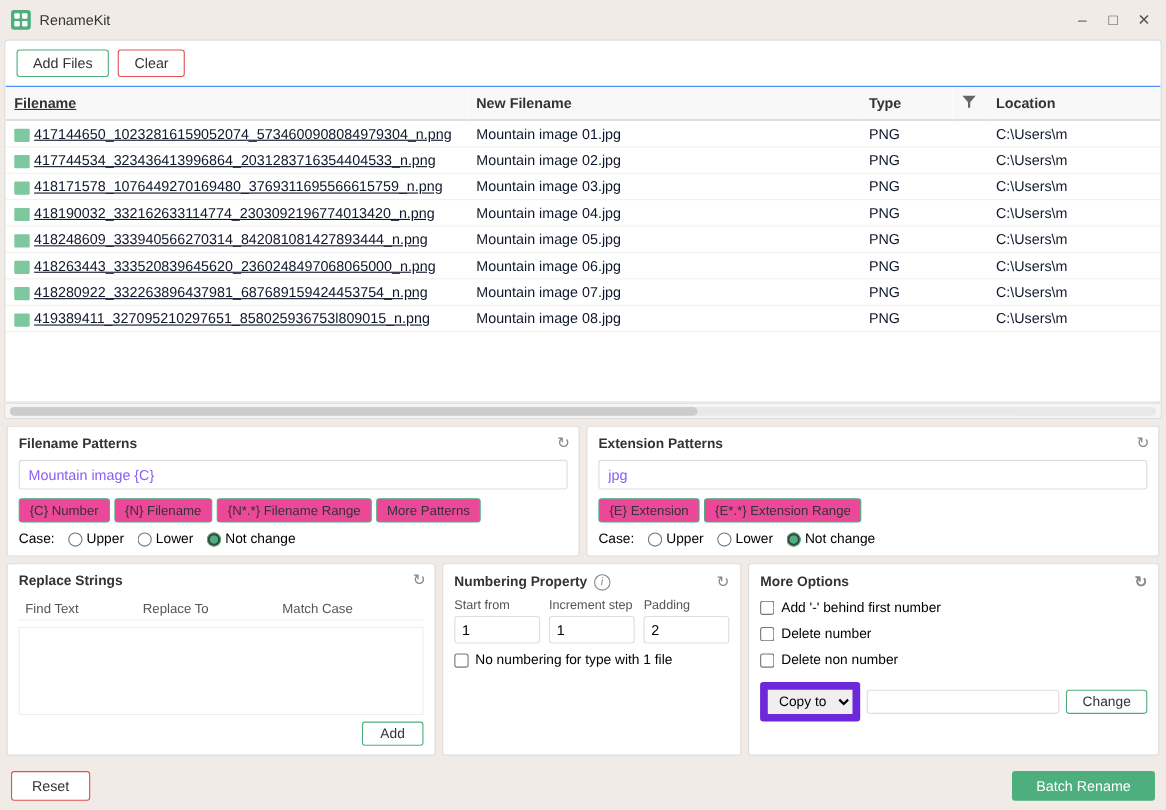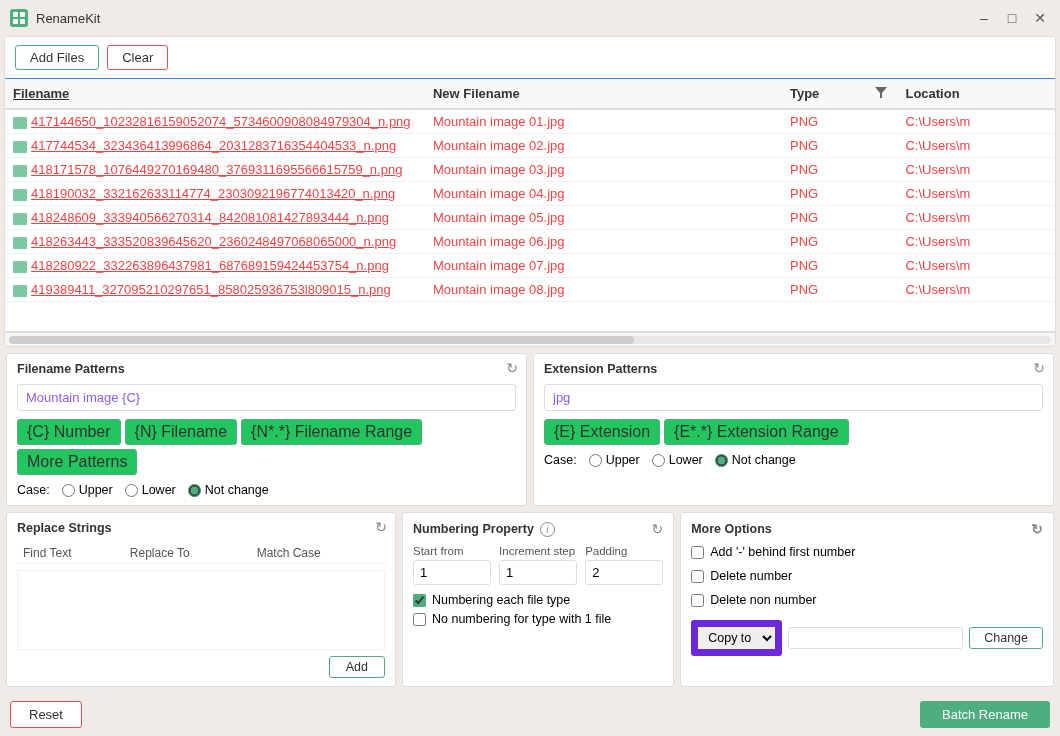--- a/index.html
+++ b/index.html
@@ -97,21 +97,21 @@
       position: sticky;
       top: 0;
       z-index: 1;
     }
     .file-table td {
       padding: 4px 8px;
       border-bottom: 1px solid #f0f0f0;
       white-space: nowrap;
       overflow: hidden;
       text-overflow: ellipsis;
-      color: #ef4444;
+      color: #0f172a;
     }
     .col-filename { width: 400px; text-decoration: underline; }
     .col-newname { width: 340px; }
     .col-type { width: 80px; }
     .col-filter { width: 30px; text-align: center; }
     .col-location { width: 150px; }
     .scrollbar-h {
       height: 14px;
       background: #f5f5f5;
       border-top: 1px solid #ddd;
@@ -166,26 +166,26 @@
       font-size: 13px;
       color: #8b5cf6;
       outline: none;
       margin-bottom: 8px;
     }
     .pattern-btns {
       display: flex; gap: 4px; flex-wrap: wrap; margin-bottom: 8px;
     }
     .btn-pattern {
       border: 1.5px solid #4caf7d;
-      background: #22c55e;
+      background: #ec4899;
       color: #333;
       padding: 3px 9px;
       border-radius: 3px;
       cursor: pointer;
-      font-size: 16px;
+      font-size: 12px;
     }
     .case-row {
       display: flex; align-items: center; gap: 12px; font-size: 12.5px;
     }
     .case-row label { display: flex; align-items: center; gap: 4px; cursor: pointer; }
     .case-row input[type=radio] { accent-color: #4caf7d; }
 
     .replace-table {
       width: 100%;
       border-collapse: collapse;
@@ -500,24 +500,20 @@
         <div class="num-field">
           <label>Increment step</label>
           <input class="num-input" type="text" value="1" style="">
         </div>
         <div class="num-field">
           <label>Padding</label>
           <input class="num-input" type="text" value="2" style="">
         </div>
       </div>
       <div class="check-row">
-        <input type="checkbox" checked="" style="">
-        <span>Numbering each file type</span>
-      </div>
-      <div class="check-row">
         <input type="checkbox" style="">
         <span>No numbering for type with 1 file</span>
       </div>
     </div>
 
     <div class="panel more-options-panel">
       <div class="panel-title" style="margin-bottom:0;display:flex;align-items:center;">
         <span>More Options</span>
         <span class="panel-refresh" style="position:static;margin-left:auto;">↻</span>
       </div>

